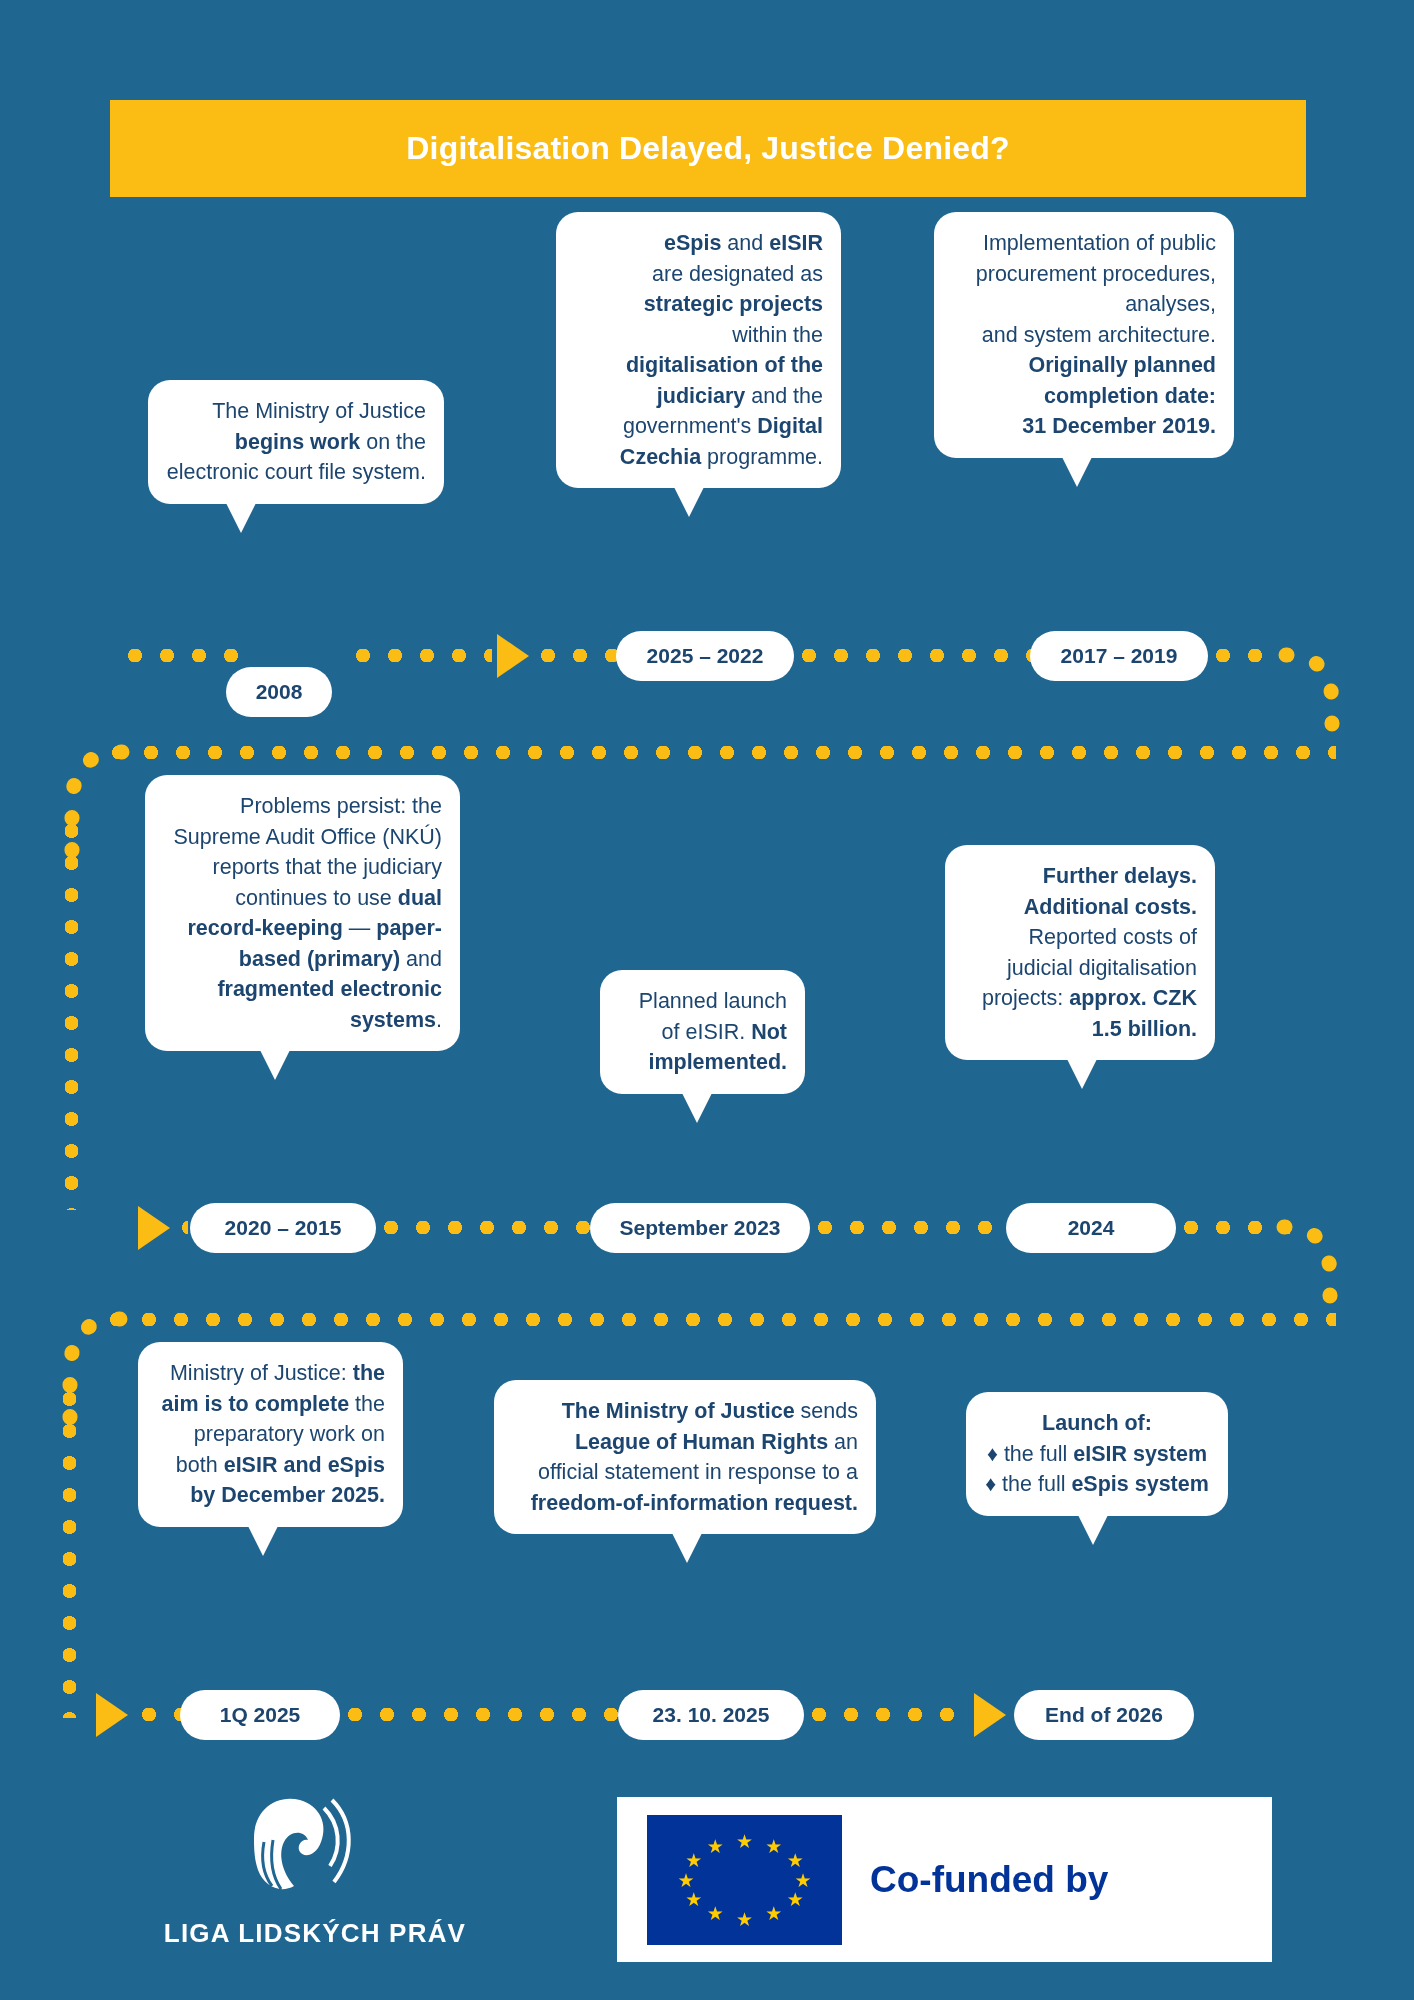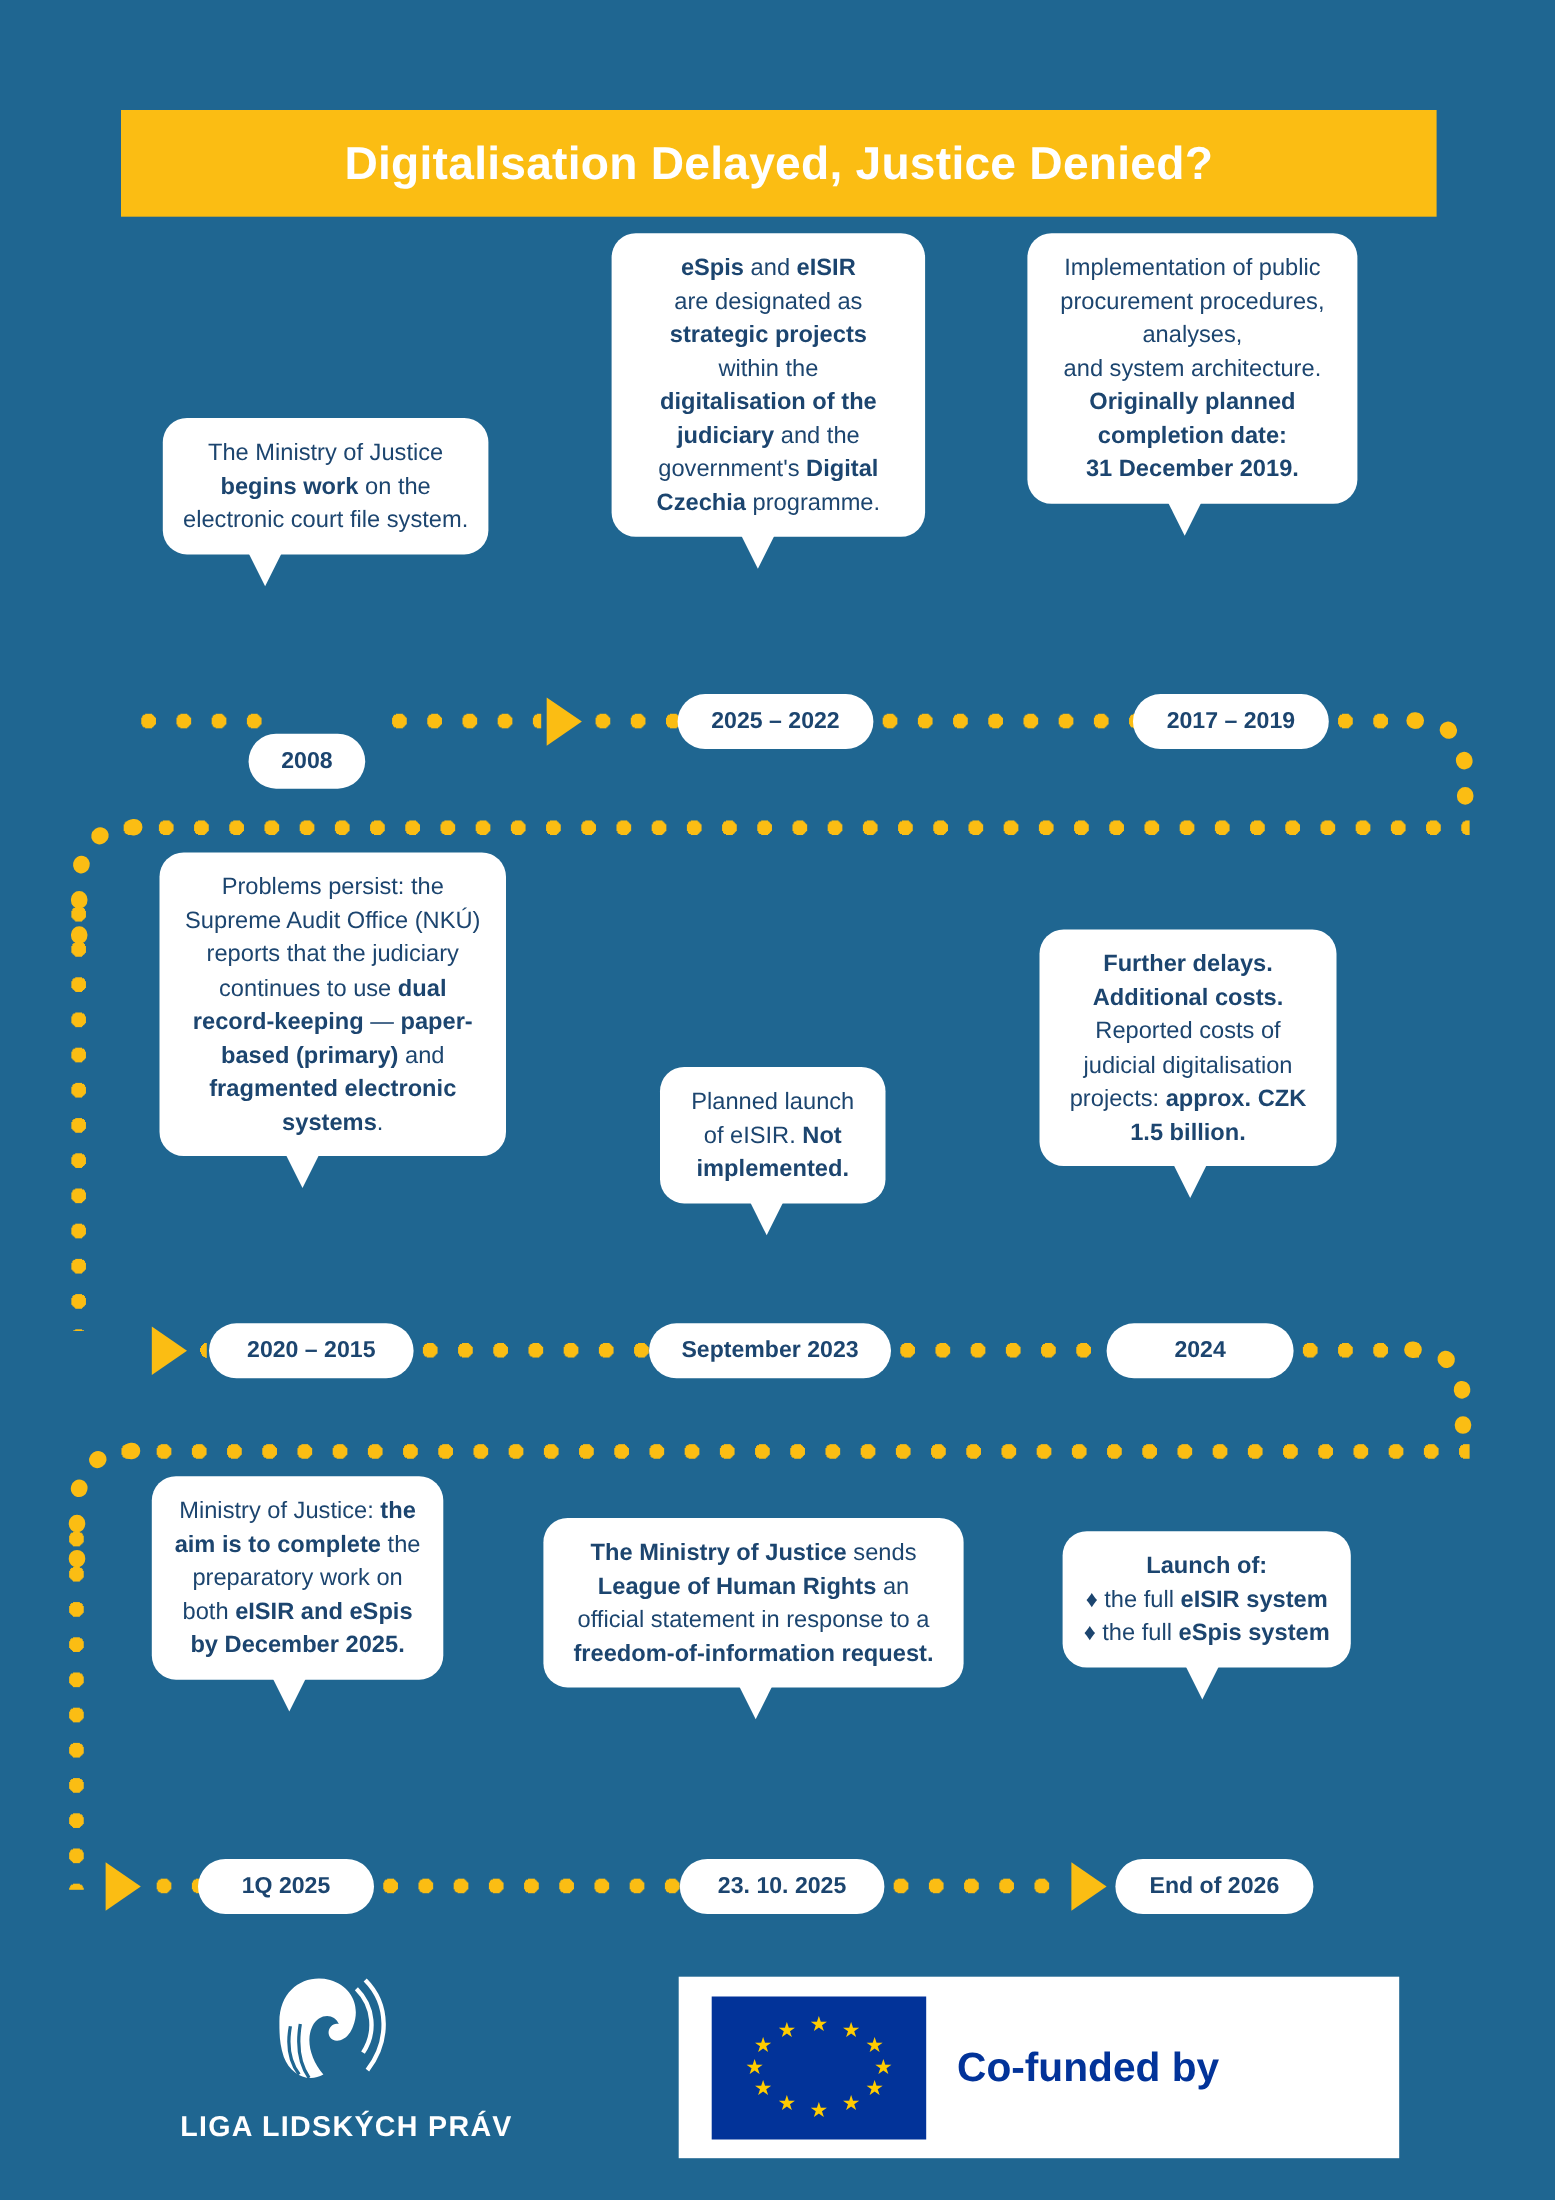--- a/index.html
+++ b/index.html
@@ -12,33 +12,33 @@
   }
   .canvas{position:relative;width:1414px;height:2000px;}
 
   
   .title-banner{
     position:absolute;left:110px;top:100px;width:1196px;height:97px;
     background:#FBBD13;
     display:flex;align-items:center;justify-content:center;
   }
   .title-banner .title-text{
-    color:#ffffff;font-weight:bold;font-size:42px;letter-spacing:.2px;
+    color:#ffffff;font-weight:bold;font-size:32px;letter-spacing:.2px;
     white-space:nowrap;
   }
 
   
   .bubble{
     position:absolute;
     background:#ffffff;
     border-radius:22px;
     color:#1C456F;
     font-size:21.5px;
     line-height:1.42;
-    text-align:center;
+    text-align:right;
     padding:16px 18px;
     box-sizing:border-box;
   }
   .bubble b{font-weight:bold;color:#1C456F;}
   .bubble .tail{
     position:absolute;width:0;height:0;
     border-left:15px solid transparent;
     border-right:15px solid transparent;
     border-top:30px solid #ffffff;
     bottom:-29px;

